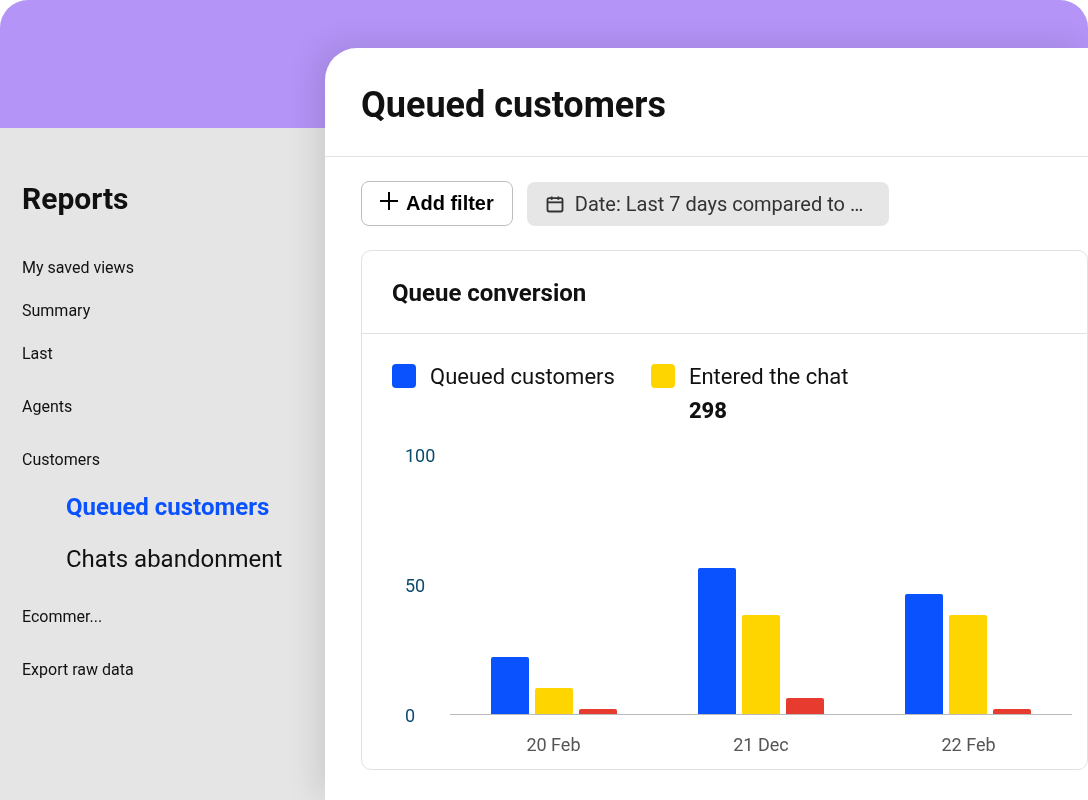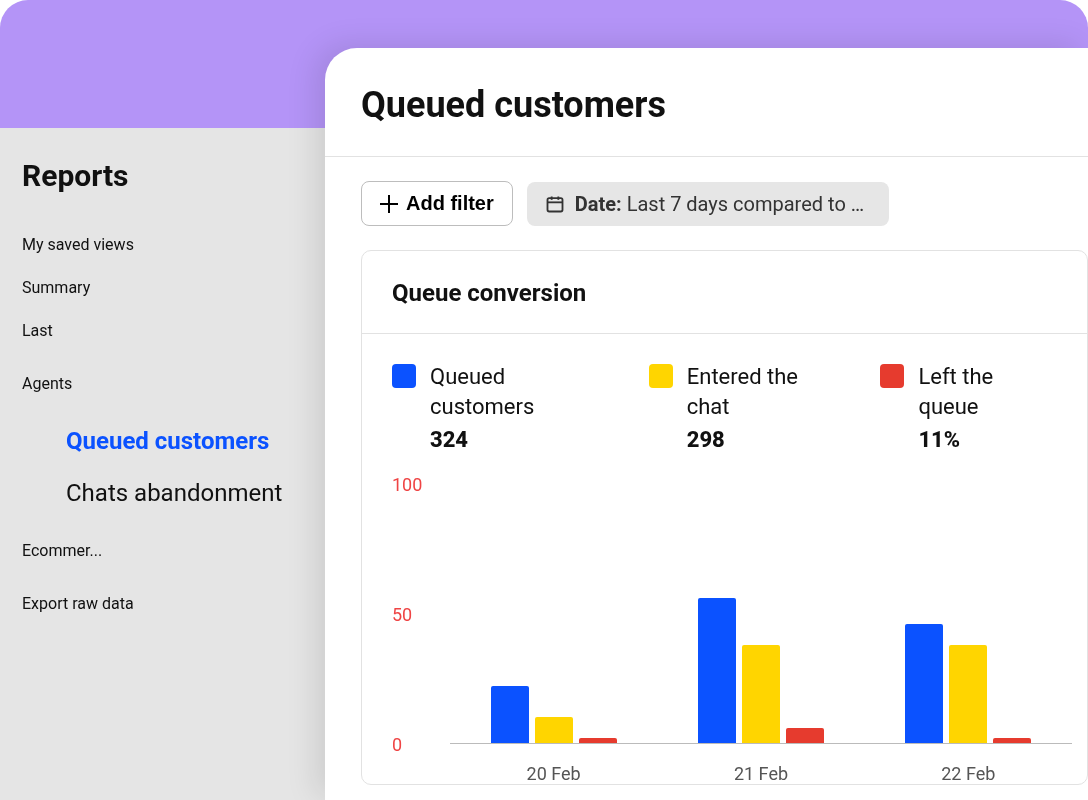--- a/index.html
+++ b/index.html
@@ -15,20 +15,21 @@
     left: 0; top: 128px;
     width: 325px; bottom: 0;
     background: #e5e5e5;
     padding: 30px 0 0 22px;
   }
   .sidebar-title {
     font-size: 30px;
     font-weight: 700;
     color: #111;
     margin-bottom: 30px;
+    margin-top: 23px;
   }
   .sidebar-item {
     font-size: 16px;
     color: #111;
     padding: 12px 0;
     cursor: pointer;
     white-space: nowrap;
     overflow: hidden;
     text-overflow: ellipsis;
     width: 290px;
@@ -63,21 +64,21 @@
     background: #e2e2e2;
   }
   .filters {
     display: flex;
     gap: 14px;
     padding: 24px 0 24px 36px;
     align-items: center;
   }
   .add-filter-btn {
     display: inline-flex;
-    align-items: center;
+    align-items: flex-start;
     gap: 8px;
     background: #fff;
     border: 1px solid #bdbdbd;
     border-radius: 8px;
     padding: 10px 18px;
     font-size: 20px;
     font-weight: 600;
     cursor: pointer;
   }
   .plus-icon { width: 18px; height: 18px; }
@@ -87,21 +88,21 @@
     align-items: center;
     gap: 10px;
     background: #e6e6e6;
     border-radius: 8px;
     padding: 10px 18px;
     font-size: 20px;
     cursor: pointer;
     max-width: 362px;
   }
   .date-chip-label { color:#333; white-space:nowrap; overflow:hidden; text-overflow:ellipsis; }
-  .date-chip-label b { font-weight:700; }
+  .date-chip-label b { font-weight:400; }
   .calendar-icon {
     width: 20px; height: 20px; position: relative; flex: 0 0 20px;
   }
   .calendar-icon svg { width:20px; height:20px; }
   .card {
     margin: 0 6px 0 36px;
     border: 1px solid #e2e2e2;
     border-radius: 10px;
     width: calc(100% - 36px);
     min-height: 520px;
@@ -129,40 +130,41 @@
     width: 24px; height: 24px; border-radius: 4px; margin-top: 2px; flex: 0 0 24px;
   }
   .swatch.blue { background: #0b52ff; }
   .swatch.yellow { background: #ffd500; }
   .swatch.red { background: #e63b2e; }
   .metric-text { font-size: 22px; color:#111; }
   .metric-label { line-height:1.35; }
   .metric-value { font-weight:800; font-size: 22px; margin-top:6px; }
   .chart-area { padding: 24px 30px 0 30px; width: 100%; }
   .chart { position: relative; height: 340px; width: 680px; }
-  .y-label { position:absolute; left:0; font-size:18px; color:#ef4444; transform:translateY(-50%); }
+  .y-label { position:absolute; left:13px; font-size:18px; color:#0c4a6e; transform:translateY(-50%); }
   .axis { position:absolute; left:58px; right:0; bottom:40px; height:1px; background:#bbb; }
   .bars-wrap { position:absolute; left:58px; right:0; bottom:41px; top:0; display:flex; justify-content:space-around; align-items:flex-end; }
   .group { display:flex; align-items:flex-end; gap:6px; width:150px; justify-content:center; }
   .bar { width:38px; border-radius:2px 2px 0 0; }
   .x-labels { position:absolute; left:58px; right:0; bottom:0; display:flex; justify-content:space-around; font-size:18px; color:#555; }
 </style>
 </head>
 <body>
 
 <div class="bg-wrap">
 
   <div class="sidebar">
     <div class="sidebar-title">Reports</div>
     <div class="sidebar-item">My saved views</div>
     <div class="sidebar-item">Summary</div>
     <div class="sidebar-item">Last</div>
     <div style="height:10px"></div>
     <div class="sidebar-item">Agents</div>
     <div style="height:10px"></div>
+    <div class="sidebar-item">Customers</div>
     <div class="sidebar-subitem active">Queued customers</div>
     <div class="sidebar-subitem">Chats abandonment</div>
     <div style="height:10px"></div>
     <div class="sidebar-item">Ecommer...</div>
     <div style="height:10px"></div>
     <div class="sidebar-item">Export raw data</div>
   </div>
 
   <div class="panel">
     <div class="panel-title">Queued customers</div>
@@ -191,35 +193,27 @@
     <div class="card">
       <div class="card-header">
         <div class="card-title">Queue conversion</div>
       </div>
 
       <div class="metrics">
         <div class="metric">
           <span class="swatch blue"></span>
           <div class="metric-text">
             <div class="metric-label">Queued customers</div>
-            <div class="metric-value">324</div>
           </div>
         </div>
         <div class="metric">
           <span class="swatch yellow"></span>
           <div class="metric-text">
             <div class="metric-label">Entered the chat</div>
             <div class="metric-value">298</div>
-          </div>
-        </div>
-        <div class="metric">
-          <span class="swatch red"></span>
-          <div class="metric-text">
-            <div class="metric-label">Left the queue</div>
-            <div class="metric-value">11%</div>
           </div>
         </div>
       </div>
 
       <div class="chart-area">
         <div class="chart" id="chart" style="height: 300px;">
             <div class="y-label" style="top: 260px;">0</div>
             <div class="y-label" style="top: 130px;">50</div>
             <div class="y-label" style="top: 0px;">100</div>
             <div class="axis"></div>
@@ -235,21 +229,21 @@
                 <div class="bar" style="background: rgb(230, 59, 46); height: 15.6px;"></div>
               </div>
               <div class="group">
                 <div class="bar" style="background: rgb(11, 82, 255); height: 119.6px;"></div>
                 <div class="bar" style="background: rgb(255, 213, 0); height: 98.8px;"></div>
                 <div class="bar" style="background: rgb(230, 59, 46); height: 5.2px;"></div>
               </div>
             </div>
             <div class="x-labels">
               <span>20 Feb</span>
-              <span>21 Feb</span>
+              <span>21 Dec</span>
               <span>22 Feb</span>
             </div>
           </div>
       </div>
     </div>
 
   </div>
 </div>
 
 </body></html>

